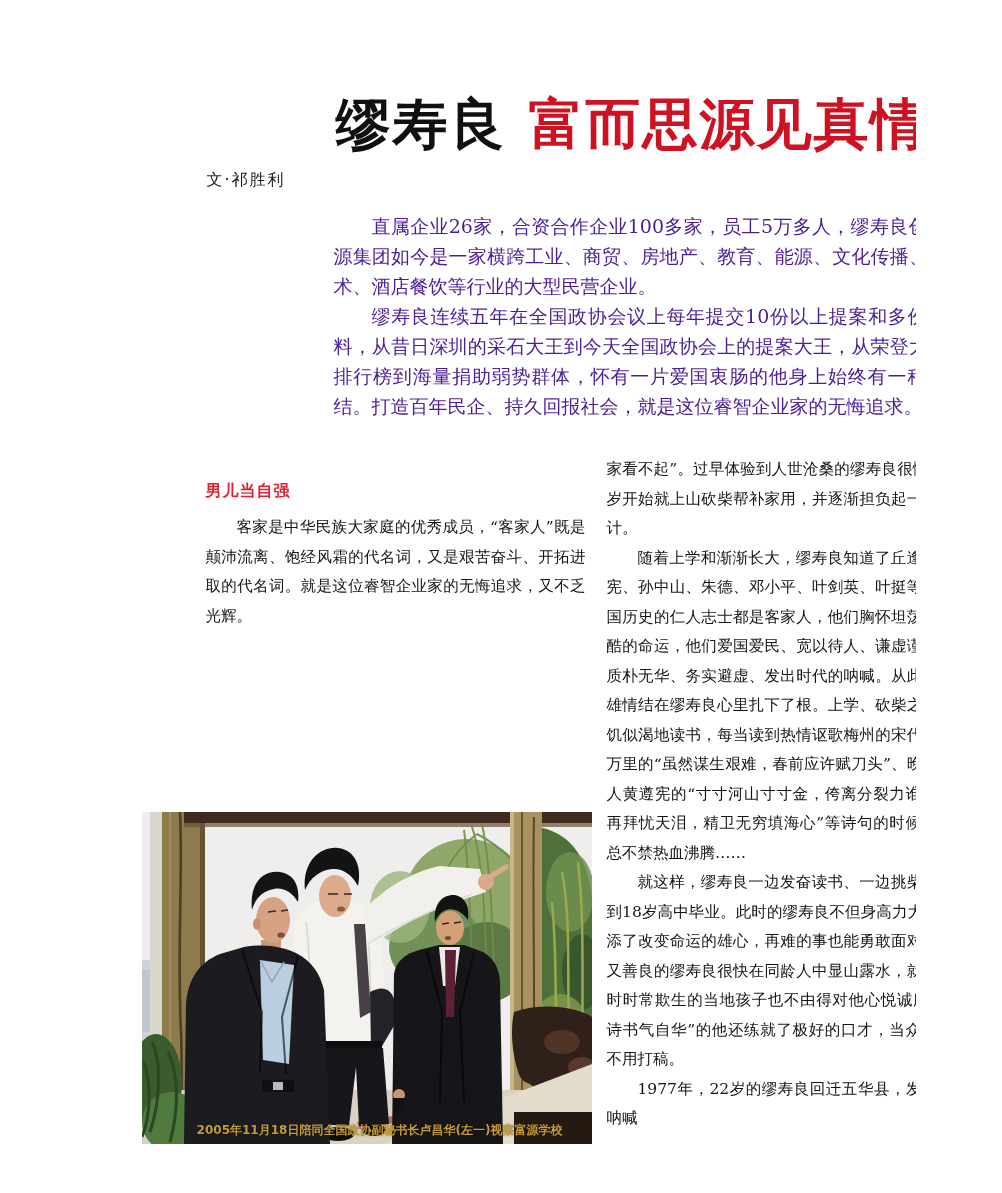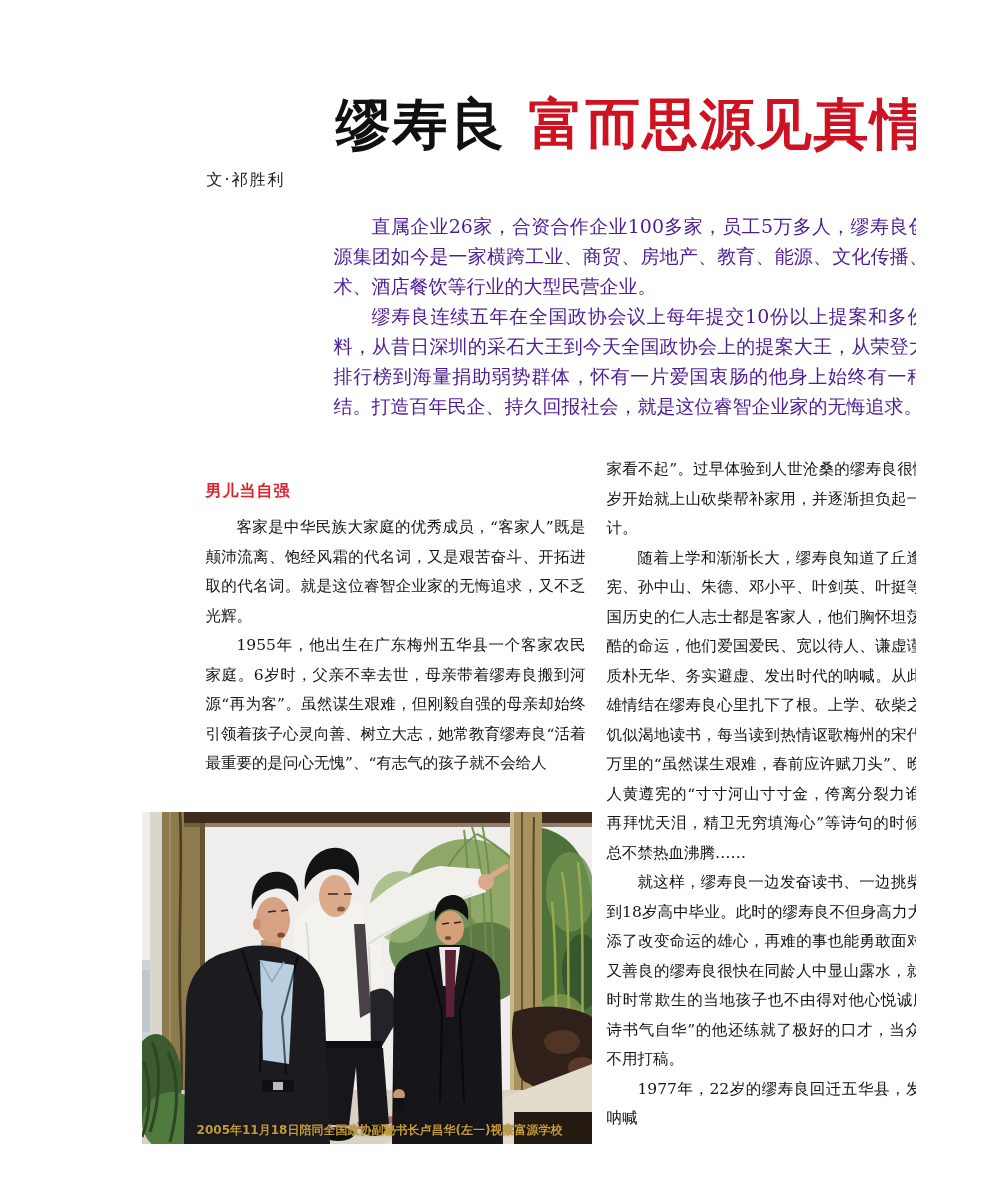--- a/index.html
+++ b/index.html
@@ -72,21 +72,20 @@
   <div class="byline">文·祁胜利</div>
 
   <div class="intro">
     <p>直属企业26家，合资合作企业100多家，员工5万多人，缪寿良创立的富源集团如今是一家横跨工业、商贸、房地产、教育、能源、文化传播、高新技术、酒店餐饮等行业的大型民营企业。</p>
     <p>缪寿良连续五年在全国政协会议上每年提交10份以上提案和多份发言材料，从昔日深圳的采石大王到今天全国政协会上的提案大王，从荣登大陆富豪排行榜到海量捐助弱势群体，怀有一片爱国衷肠的他身上始终有一种英雄情结。打造百年民企、持久回报社会，就是这位睿智企业家的无悔追求。</p>
   </div>
 
   <div class="col col-left">
     <h2 class="section-heading">男儿当自强</h2>
     <p>客家是中华民族大家庭的优秀成员，“客家人”既是颠沛流离、饱经风霜的代名词，又是艰苦奋斗、开拓进取的代名词。就是这位睿智企业家的无悔追求，又不乏光辉。</p>
-    <p>1955年，他出生在广东梅州五华县一个客家农民家庭。6岁时，父亲不幸去世，母亲带着缪寿良搬到河源“再为客”。虽然谋生艰难，但刚毅自强的母亲却始终引领着孩子心灵向善、树立大志，她常教育缪寿良“活着最重要的是问心无愧”、“有志气的孩子就不会给人</p>
   </div>
 
   <div class="col col-right">
     <p class="no-indent">家看不起”。过早体验到人世沧桑的缪寿良很懂事，从7岁开始就上山砍柴帮补家用，并逐渐担负起一家人的生计。</p>
     <p>随着上学和渐渐长大，缪寿良知道了丘逢甲、黄遵宪、孙中山、朱德、邓小平、叶剑英、叶挺等等享誉中国历史的仁人志士都是客家人，他们胸怀坦荡、笑对残酷的命运，他们爱国爱民、宽以待人、谦虚谨慎，他们质朴无华、务实避虚、发出时代的呐喊。从此，一种英雄情结在缪寿良心里扎下了根。上学、砍柴之余，他如饥似渴地读书，每当读到热情讴歌梅州的宋代大诗人杨万里的“虽然谋生艰难，春前应许赋刀头”、晚清著名诗人黄遵宪的“寸寸河山寸寸金，侉离分裂力谁任？杜鹃再拜忧天泪，精卫无穷填海心”等诗句的时候，缪寿良总不禁热血沸腾……</p>
     <p>就这样，缪寿良一边发奋读书、一边挑柴卖木，直到18岁高中毕业。此时的缪寿良不但身高力大，而且增添了改变命运的雄心，再难的事也能勇敢面对。豪爽而又善良的缪寿良很快在同龄人中显山露水，就连他刚来时时常欺生的当地孩子也不由得对他心悦诚服。“腹有诗书气自华”的他还练就了极好的口才，当众演说根本不用打稿。</p>
     <p>1977年，22岁的缪寿良回迁五华县，发出时代的呐喊</p>
   </div>
 
   <div class="photo">

